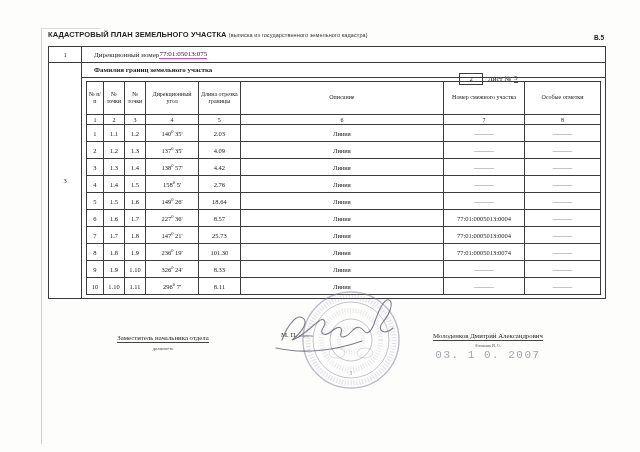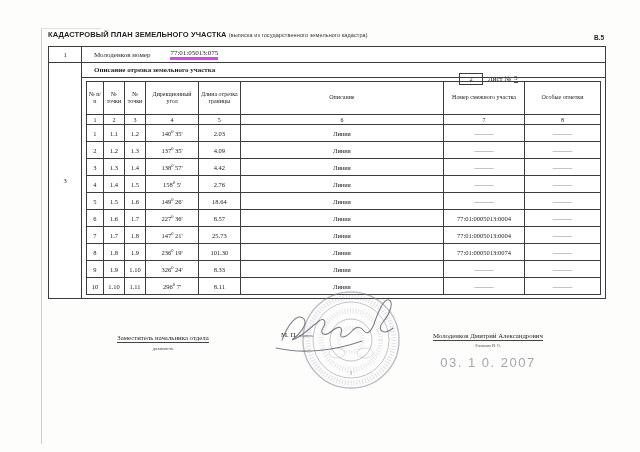--- a/index.html
+++ b/index.html
@@ -20,21 +20,21 @@
   
   .outer{
     position:absolute;left:48px;top:46px;width:556px;
     border:1.5px solid #3c3c3c;
     display:grid;grid-template-columns:33px 1fr;grid-template-rows:16px 15px auto;
     background:#fff;
   }
   .cell-item1-num{grid-column:1;grid-row:1;border-right:1px solid #3c3c3c;border-bottom:1px solid #3c3c3c;display:flex;align-items:center;justify-content:center;font-size:6.5px;}
   .cell-item1{grid-column:2;grid-row:1;border-bottom:1px solid #3c3c3c;display:flex;align-items:center;font-size:7px;padding:0 6px 0 12px;}
   .cell-item1 .kad-label{white-space:nowrap;}
-  .cell-item1 .kad-value{margin-left:20px;border-bottom:3px solid #d946ef;white-space:nowrap;}
+  .cell-item1 .kad-value{margin-left:0;border-bottom:1px solid #d946ef;white-space:nowrap;}
   .cell-item1 .spacer{flex:1;}
   .sheet-box{width:22px;height:10px;border:1px solid #3c3c3c;display:flex;align-items:center;justify-content:center;font-size:6.5px;margin-right:5px;}
   .sheet-label{white-space:nowrap;}
   .sheet-value{margin-left:3px;border-bottom:1px solid #555;}
   .sheet-wrap{display:flex;align-items:center;width:140px;margin-top:48px;}
   .cell-section-num{grid-column:1;grid-row:2/4;border-right:1px solid #3c3c3c;display:flex;align-items:center;justify-content:center;font-size:6.5px;}
   .cell-section-title{grid-column:2;grid-row:2;border-bottom:1px solid #3c3c3c;display:flex;align-items:center;font-size:7px;font-weight:bold;padding-left:12px;}
   .cell-table-wrap{grid-column:2;grid-row:3;padding:3px 4px;}
 
   
@@ -50,21 +50,21 @@
 
   
   .sig-position{position:absolute;left:88px;top:326px;width:150px;text-align:center;}
   .sig-position .title{font-size:6.8px;border-bottom:1px solid #444;display:inline-block;padding-bottom:1px;}
   .sig-position .note{font-size:4.5px;color:#444;margin-top:2px;}
   .seal-block{position:absolute;left:281px;top:331px;font-size:6.8px;white-space:nowrap;}
   .seal-block .note{font-size:4px;color:#555;margin-left:2px;}
   .sig-name{position:absolute;left:398px;top:324px;width:180px;text-align:center;}
   .sig-name .name{font-size:6.8px;border-bottom:1px solid #444;display:inline-block;padding-bottom:1px;white-space:nowrap;}
   .sig-name .note{font-size:4px;color:#555;margin-top:1px;}
-  .date-stamp{font-family:Liberation Sans, sans-serif;font-size:13px;color:#a2a6ad;letter-spacing:1.5px;margin-top:7px;}
+  .date-stamp{font-family:Liberation Mono, monospace;font-size:11px;color:#a2a6ad;letter-spacing:1.5px;margin-top:1px;}
 
   .stamp-svg{position:absolute;left:300px;top:290px;}
   .signature-svg{position:absolute;left:272px;top:294px;}
 </style>
 </head>
 <body>
 
 <div class="page">
 
   <div class="scan-line-left"></div>
@@ -72,31 +72,31 @@
 
   <div class="doc-title">
     <span>КАДАСТРОВЫЙ ПЛАН ЗЕМЕЛЬНОГО УЧАСТКА</span>
     <span class="note">(выписка из государственного земельного кадастра)</span>
   </div>
   <div class="form-code">В.5</div>
 
   <div class="outer">
     <div class="cell-item1-num">1</div>
     <div class="cell-item1">
-      <span class="kad-label">Молоденков номер</span>
+      <span class="kad-label">Дирекционный номер</span>
       <span class="kad-value">77:01:05013:075</span>
       <span class="spacer"></span>
       <span class="sheet-wrap">
         <span class="sheet-box">2</span>
         <span class="sheet-label">Лист №</span>
         <span class="sheet-value">5</span>
       </span>
     </div>
     <div class="cell-section-num">3</div>
-    <div class="cell-section-title">Описание отрезка земельного участка</div>
+    <div class="cell-section-title">Фамилия границ земельного участка</div>
 
     <div class="cell-table-wrap">
       <table class="btable">
         <colgroup>
           <col class="c1">
             <col class="c2">
             <col class="c3">
             <col class="c4">
           <col class="c5">
             <col class="c6">

